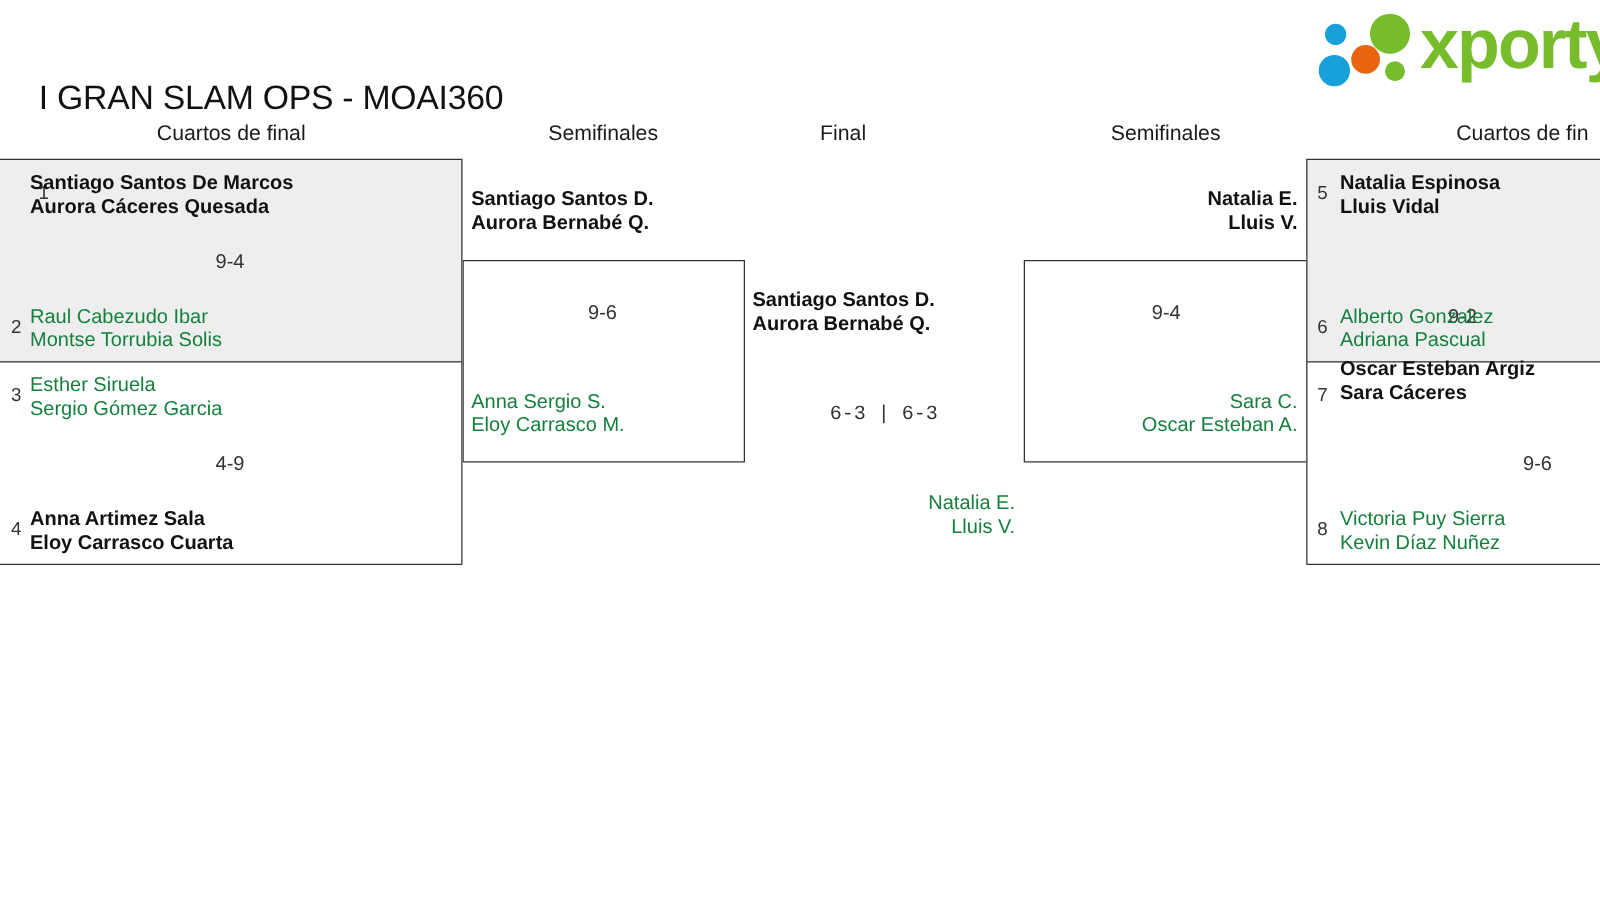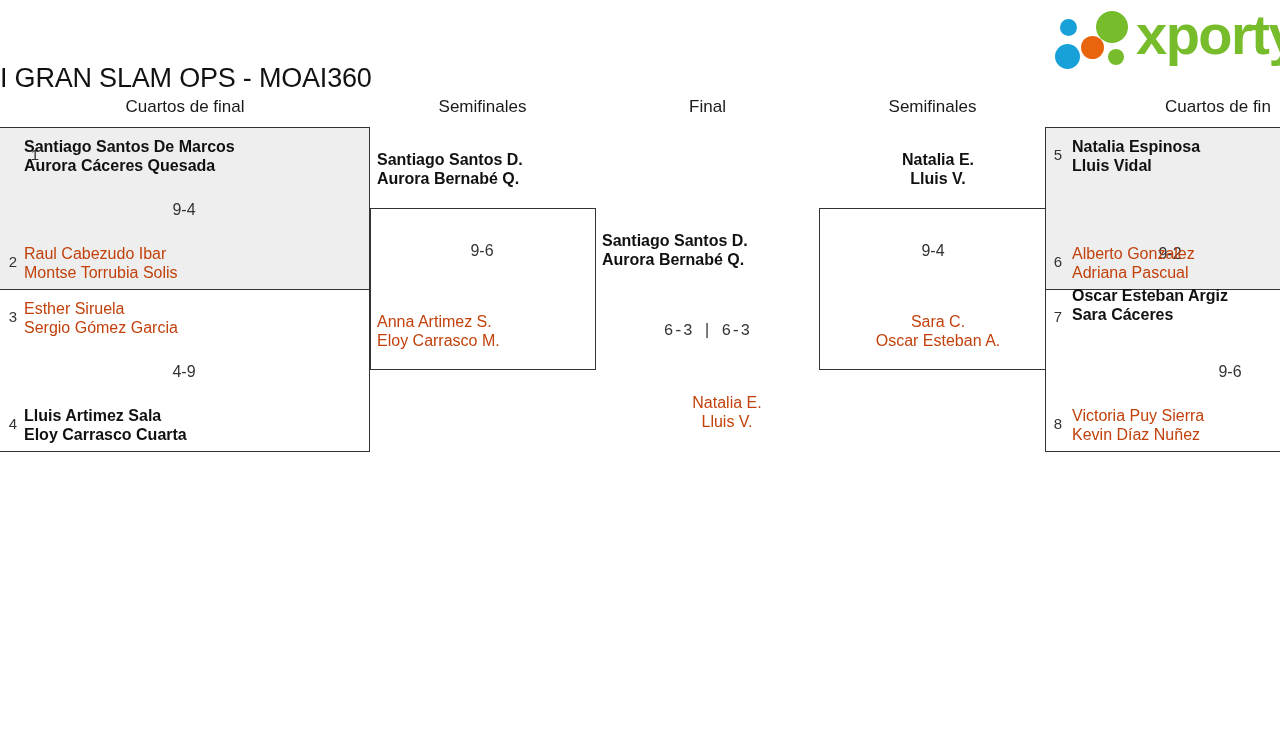--- a/index.html
+++ b/index.html
@@ -22,21 +22,21 @@
     position: absolute;
     left: 0px;
     top: -2px;
     font-size: 27px;
     line-height: 32px;
     font-weight: 400;
     letter-spacing: -0.2px;
     color: #111111;
     white-space: pre;
   }
-  .title-line { display: block; }
+  .title-line { display: block; margin-left: 31px; }
 
   .brand-logo {
     position: absolute;
     right: 6px;
     top: 4px;
     width: 228px;
     height: 66px;
   }
   .brand-dots { position: absolute; left: 6px; top: 6px; width: 90px; height: 58px; }
   .dot { position: absolute; border-radius: 50%; }
@@ -62,21 +62,21 @@
     top: 96px;
     font-size: 17px;
     line-height: 22px;
     font-weight: 400;
     color: #1a1a1a;
     text-align: center;
     white-space: nowrap;
   }
   .rh-qf-left  { left: 0px;    width: 370px; }
   .rh-sf-left  { left: 370px;  width: 225px; }
-  .rh-final    { left: 595px;  width: 225px; }
+  .rh-final    { left: 562px;  width: 225px; }
   .rh-sf-right { left: 820px;  width: 225px; }
   .rh-qf-right { left: 1045px; width: 370px; text-align: left; padding-left: 120px; box-sizing: border-box; }
 
   
   .bx {
     position: absolute;
     box-sizing: border-box;
     border: 1px solid #333333;
   }
   .bx-shaded { background: #eeeeee; }
@@ -103,30 +103,30 @@
   }
   .pair {
     position: absolute;
     font-size: 16px;
     line-height: 19px;
     color: #222222;
     white-space: nowrap;
   }
   .pair .nm { display: block; }
   .win { font-weight: 700; color: #111111; }
-  .lose { font-weight: 400; color: #c2410c; }
+  .lose { font-weight: 400; color: #15803d; }
   .score {
     position: absolute;
     font-size: 16px;
     line-height: 19px;
     color: #333333;
     white-space: nowrap;
     text-align: center;
   }
-  .ralign { text-align: center; }
+  .ralign { text-align: right; }
 
   
   .p-l1a { left: 24px; top: 137px; }
   .s-l1  { left: 24px; top: 146px; }
   .p-l1b { left: 24px; top: 244px; }
   .s-l1b { left: 2px;  top: 253px; }
   .sc-l1 { left: 134px; top: 200px; width: 100px; }
 
   .p-l2a { left: 24px; top: 299px; }
   .s-l2  { left: 2px;  top: 308px; }
@@ -207,31 +207,31 @@
 </div>
 
 <div class="seed s-l2">3</div>
 <div class="pair p-l2a">
   <span class="nm lose">Esther Siruela</span>
   <span class="nm lose">Sergio Gómez Garcia</span>
 </div>
 <div class="score sc-l2">4-9</div>
 <div class="seed s-l2b">4</div>
 <div class="pair p-l2b">
-  <span class="nm win">Lluis Artimez Sala</span>
+  <span class="nm win">Anna Artimez Sala</span>
   <span class="nm win">Eloy Carrasco Cuarta</span>
 </div>
 
 <div class="pair p-sfl-a">
   <span class="nm win">Santiago Santos D.</span>
   <span class="nm win">Aurora Bernabé Q.</span>
 </div>
 <div class="score sc-sfl">9-6</div>
 <div class="pair p-sfl-b">
-  <span class="nm lose">Anna Artimez S.</span>
+  <span class="nm lose">Anna Sergio S.</span>
   <span class="nm lose">Eloy Carrasco M.</span>
 </div>
 
 <div class="pair p-f-a">
   <span class="nm win">Santiago Santos D.</span>
   <span class="nm win">Aurora Bernabé Q.</span>
 </div>
 <div class="score sc-f">6-3 | 6-3</div>
 <div class="pair p-f-b ralign">
   <span class="nm lose">Natalia E.</span>

